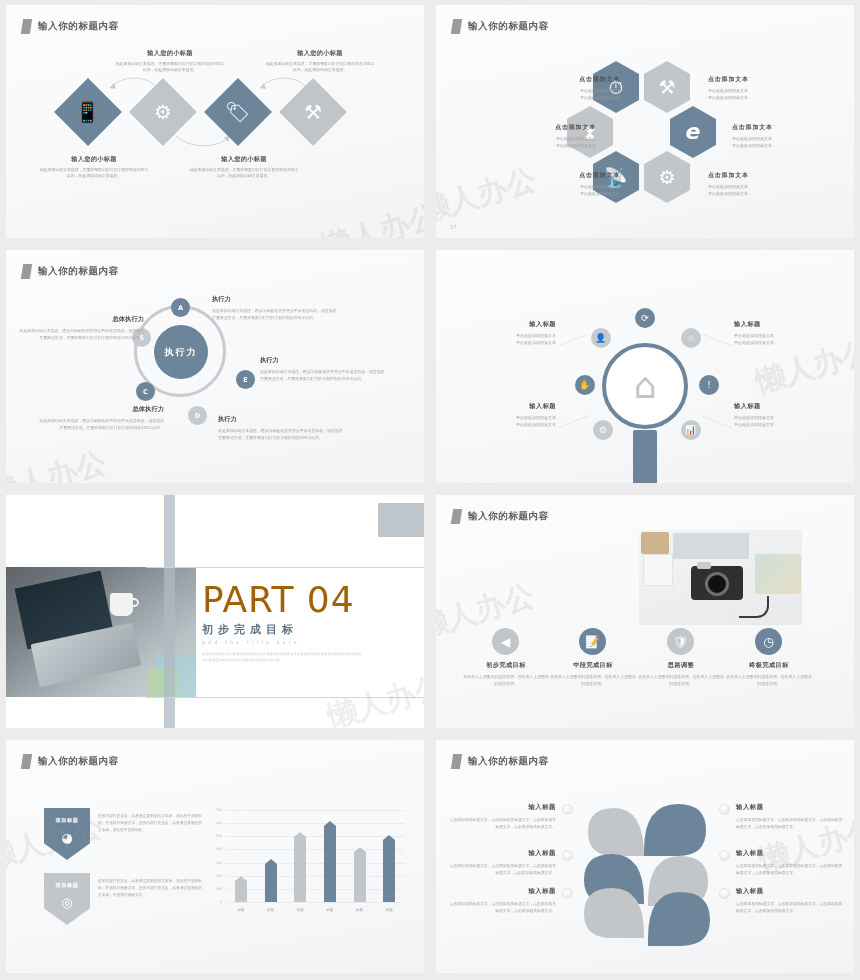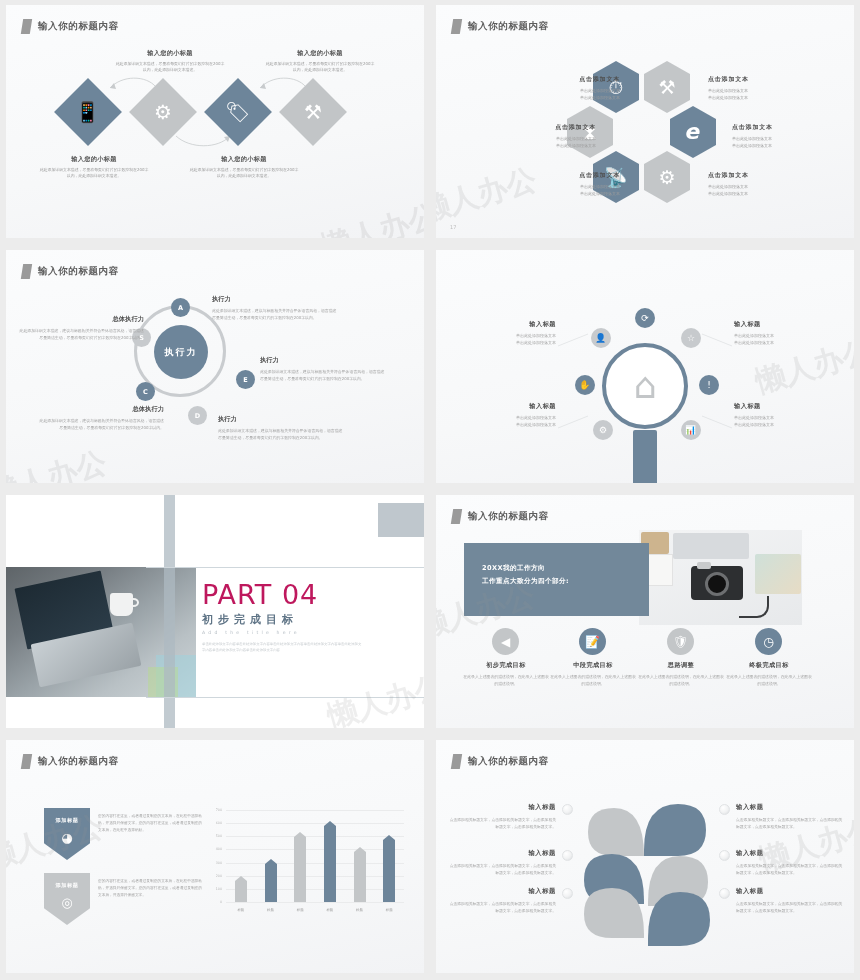--- a/index.html
+++ b/index.html
@@ -106,21 +106,21 @@
   .photo-laptop {
     position:absolute;
     background: linear-gradient(145deg,#5e6468 0%,#787f84 28%,#9aa3a8 52%,#b9c1c5 74%,#cfd6d9 100%);
     overflow:hidden;
   }
   .lap-screen { position:absolute; background:linear-gradient(160deg,#1d2a33,#2c3d49); border-radius:1px; transform: rotate(-12deg); }
   .lap-base { position:absolute; background:linear-gradient(150deg,#c9d0d4,#9aa2a7); border-radius:2px; transform: rotate(-12deg); }
   .lap-cup { position:absolute; background:#f1f2f2; border-radius:3px 3px 7px 7px; }
   .vline { position:absolute; background:#aeb9c1; opacity:.75; }
   .sq-gray { position:absolute; background:#bfc7cd; }
-  .part-num { font-size:27px; color:#be185d; letter-spacing:1px; font-weight:400; }
+  .part-num { font-size:36px; color:#a16207; letter-spacing:1px; font-weight:400; }
   .part-cn { font-size:11px; color:#5f7486; letter-spacing:5px; font-weight:700; margin-top:2px; }
   .part-en { font-size:4.6px; color:#b5bdc4; letter-spacing:3.2px; margin-top:3px; }
   .part-p { font-size:3.4px; color:#c3c8cc; line-height:1.9; margin-top:6px; width:162px; }
 
   
   .s6-band { position:absolute; background:#72889a; }
   .s6-band p { color:#fff; font-size:6.6px; font-weight:700; line-height:2; letter-spacing:.4px; }
   .photo-desk {
     position:absolute; background:#eceef0; overflow:hidden;
   }
@@ -435,24 +435,20 @@
         <div style="position:absolute;left:34px;top:3px;width:76px;height:26px;background:#d7dadd;border-radius:2px"></div>
         <div style="position:absolute;left:2px;top:2px;width:28px;height:22px;background:#cdb48e;border-radius:2px"></div>
         <div style="position:absolute;left:4px;top:24px;width:30px;height:32px;background:#f7f7f6;border:1px solid #e2e2e2"></div>
         <div style="position:absolute;left:116px;top:24px;width:46px;height:40px;background:linear-gradient(135deg,#cfe0d9,#e7dcc5);border-radius:2px"></div>
         <div style="position:absolute;left:52px;top:36px;width:52px;height:34px;background:#2d2f31;border-radius:4px"></div>
         <div style="position:absolute;left:66px;top:42px;width:24px;height:24px;background:#111;border-radius:50%;border:3px solid #6d6f71"></div>
         <div style="position:absolute;left:58px;top:32px;width:14px;height:7px;background:#c9cbcc;border-radius:2px"></div>
         <div style="position:absolute;left:100px;top:66px;width:30px;height:22px;border:2px solid #3a3c3e;border-radius:0 0 12px 0;border-top:none;border-left:none"></div>
       </div>
 
-      <div class="s6-band" style="left:28px;top:48px;width:185px;height:73px;padding:19px 0 0 18px">
-        <p>20XX我的工作方向</p>
-        <p>工作重点大致分为四个部分:</p>
-      </div>
 
       <div class="s6-icon g" style="left:56px;top:133px">
           <span>◀</span>
         </div>
       <div class="s6-icon b" style="left:143px;top:133px">
           <span>📝</span>
         </div>
       <div class="s6-icon g" style="left:231px;top:133px">
           <span>🛡</span>
         </div>

